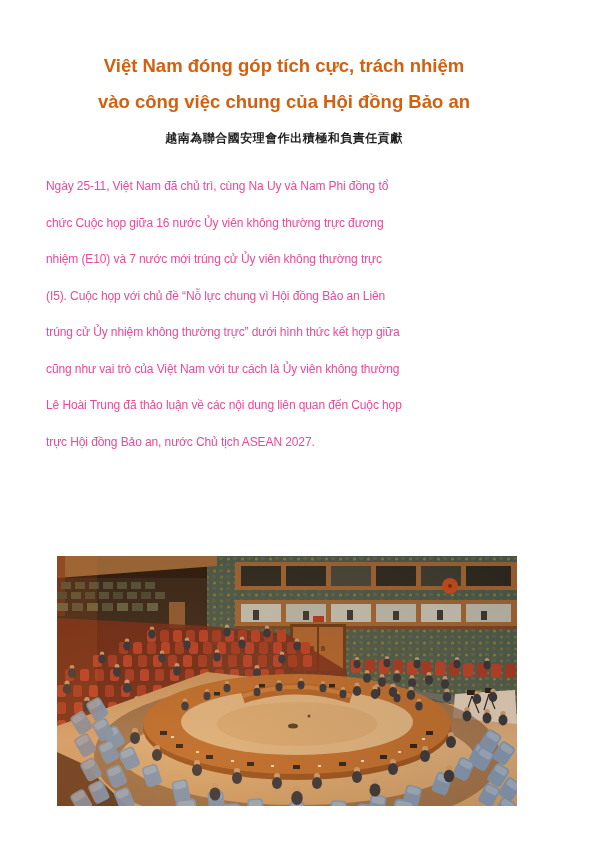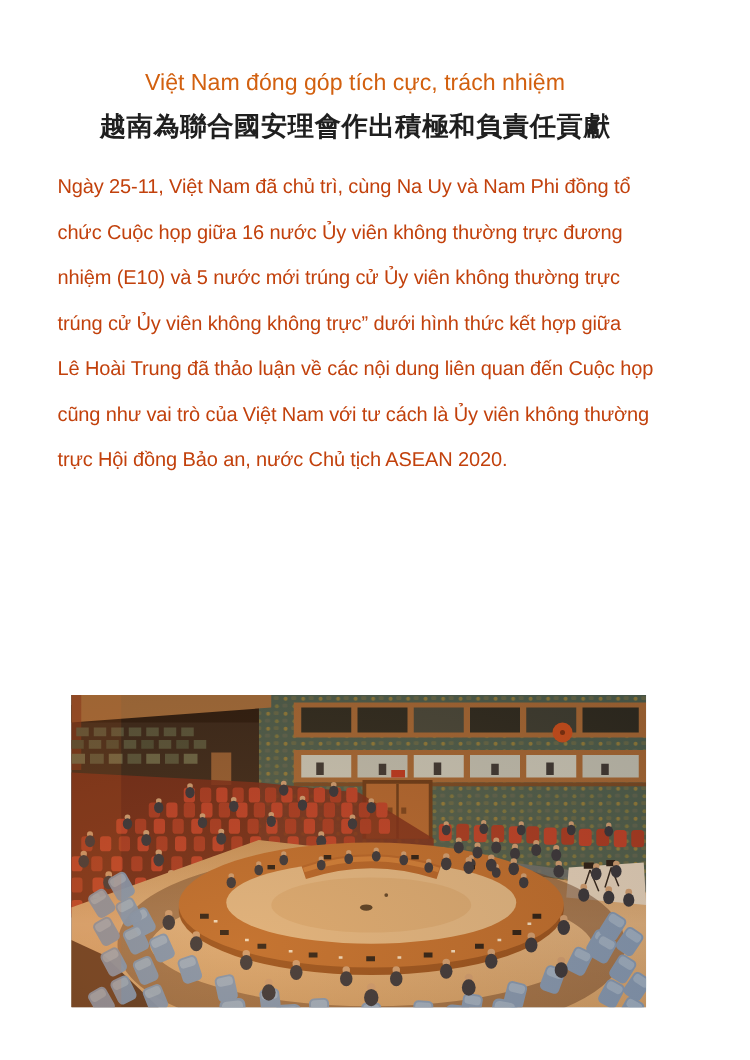--- a/index.html
+++ b/index.html
@@ -10,54 +10,56 @@
   .page-number{position:absolute;top:36px;right:8px;font-size:14px;font-weight:bold;color:#111;letter-spacing:.5px;}
   .accent-bar{position:absolute;top:54px;right:0;width:35px;height:10px;background:#1edcb4;}
 
   
   .sidebar-vertical{position:absolute;top:68px;right:29px;writing-mode:vertical-rl;text-orientation:mixed;
     font-size:13px;font-weight:600;color:#1a1a1a;letter-spacing:1px;line-height:1;}
   .sidebar-vertical .chapter{display:inline-block;margin-top:24px;}
 
   
   .content{position:absolute;left:46px;top:48px;width:476px;}
-  .title-vi{text-align:center;color:#d2600f;font-weight:normal;font-size:18.5px;line-height:36px;white-space:nowrap;}
-  .title-zh{text-align:center;color:#1f1f1f;font-weight:bold;font-size:21px;line-height:36px;letter-spacing:.5px;white-space:nowrap;}
+  .title-vi{text-align:center;color:#d2600f;font-weight:bold;font-size:18.5px;line-height:36px;white-space:nowrap;}
+  .title-zh{text-align:center;color:#1f1f1f;font-weight:bold;font-size:12px;line-height:36px;letter-spacing:.5px;white-space:nowrap;}
   .body{margin-top:12px;}
-  .body-line{white-space:nowrap;font-size:16px;line-height:36.5px;color:#c2410c;letter-spacing:-.1px;}
+  .body-line{white-space:nowrap;font-size:12px;line-height:36.5px;color:#ec4899;letter-spacing:-.1px;}
 
   
   .photo{position:absolute;left:57px;top:556px;width:460px;height:250px;overflow:hidden;}
   .photo svg{display:block;width:100%;height:100%;}
 </style>
 </head>
 <body>
 
 <div class="page">
 
   <div class="page-number">015</div>
   <div class="accent-bar"></div>
 
   <div class="sidebar-vertical">
     <span>從VTV 新聞報導學越南語時事閱讀</span>
     <span class="chapter">第十回</span>
   </div>
 
   <div class="content">
     <div class="title-vi">Việt Nam đóng góp tích cực, trách nhiệm</div>
+    <div class="title-vi">vào công việc chung của Hội đồng Bảo an</div>
     <div class="title-zh">越南為聯合國安理會作出積極和負責任貢獻</div>
 
     <div class="body">
       <div class="body-line">Ngày 25-11, Việt Nam đã chủ trì, cùng Na Uy và Nam Phi đồng tổ</div>
       <div class="body-line">chức Cuộc họp giữa 16 nước Ủy viên không thường trực đương</div>
-      <div class="body-line">nhiệm (E10) và 5 nước mới trúng cử Ủy viên không thường trực</div>
-      <div class="body-line">trúng cử Ủy viên không không trực” dưới hình thức kết hợp giữa</div>
+      <div class="body-line">nhiệm (E10) và 7 nước mới trúng cử Ủy viên không thường trực</div>
+      <div class="body-line">(I5). Cuộc họp với chủ đề “Nỗ lực chung vì Hội đồng Bảo an Liên</div>
+      <div class="body-line">trúng cử Ủy nhiệm không thường trực” dưới hình thức kết hợp giữa</div>
+      <div class="body-line">cũng như vai trò của Việt Nam với tư cách là Ủy viên không thường</div>
       <div class="body-line">Lê Hoài Trung đã thảo luận về các nội dung liên quan đến Cuộc họp</div>
-      <div class="body-line">cũng như vai trò của Việt Nam với tư cách là Ủy viên không thường</div>
-      <div class="body-line">trực Hội đồng Bảo an, nước Chủ tịch ASEAN 2020.</div>
+      <div class="body-line">trực Hội đồng Bảo an, nước Chủ tịch ASEAN 2027.</div>
     </div>
   </div>
 
   <div class="photo">
     <svg viewBox="0 0 460 250" preserveAspectRatio="none" aria-hidden="true">
       <defs>
         <pattern id="wp" width="14" height="12" patternUnits="userSpaceOnUse">
           <rect width="14" height="12" fill="#3d5a50"></rect>
           <circle cx="3.5" cy="3" r="1.6" fill="#857a3c"></circle>
           <circle cx="10.5" cy="9" r="1.6" fill="#6f7340"></circle>

